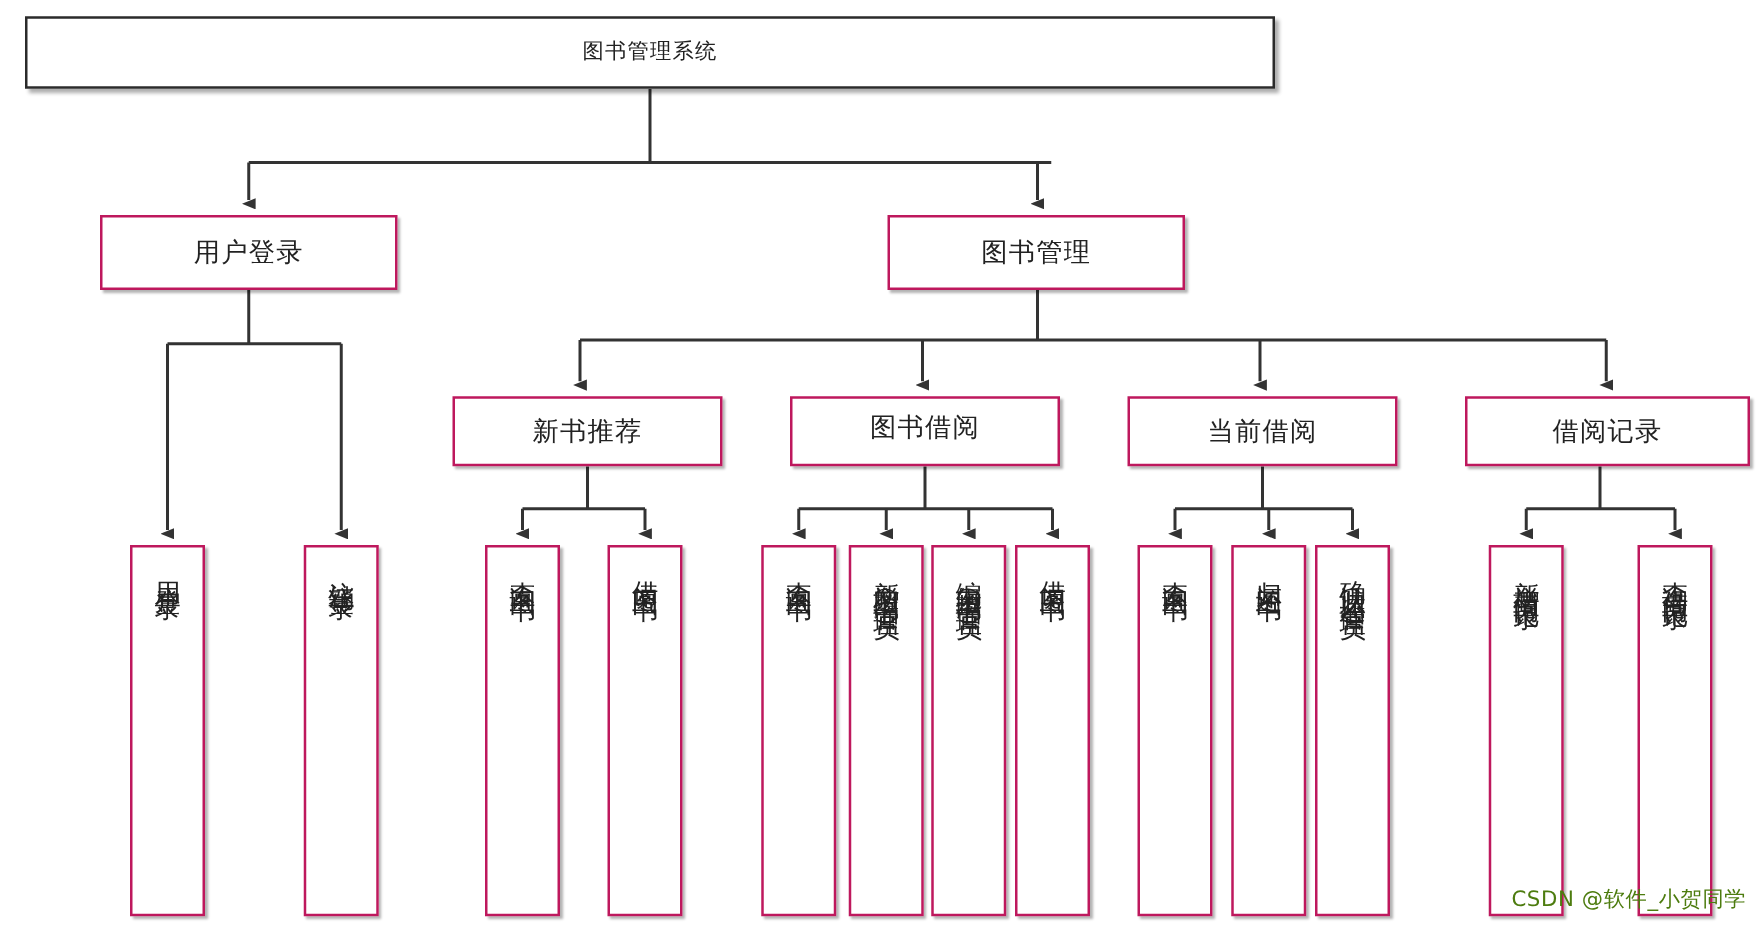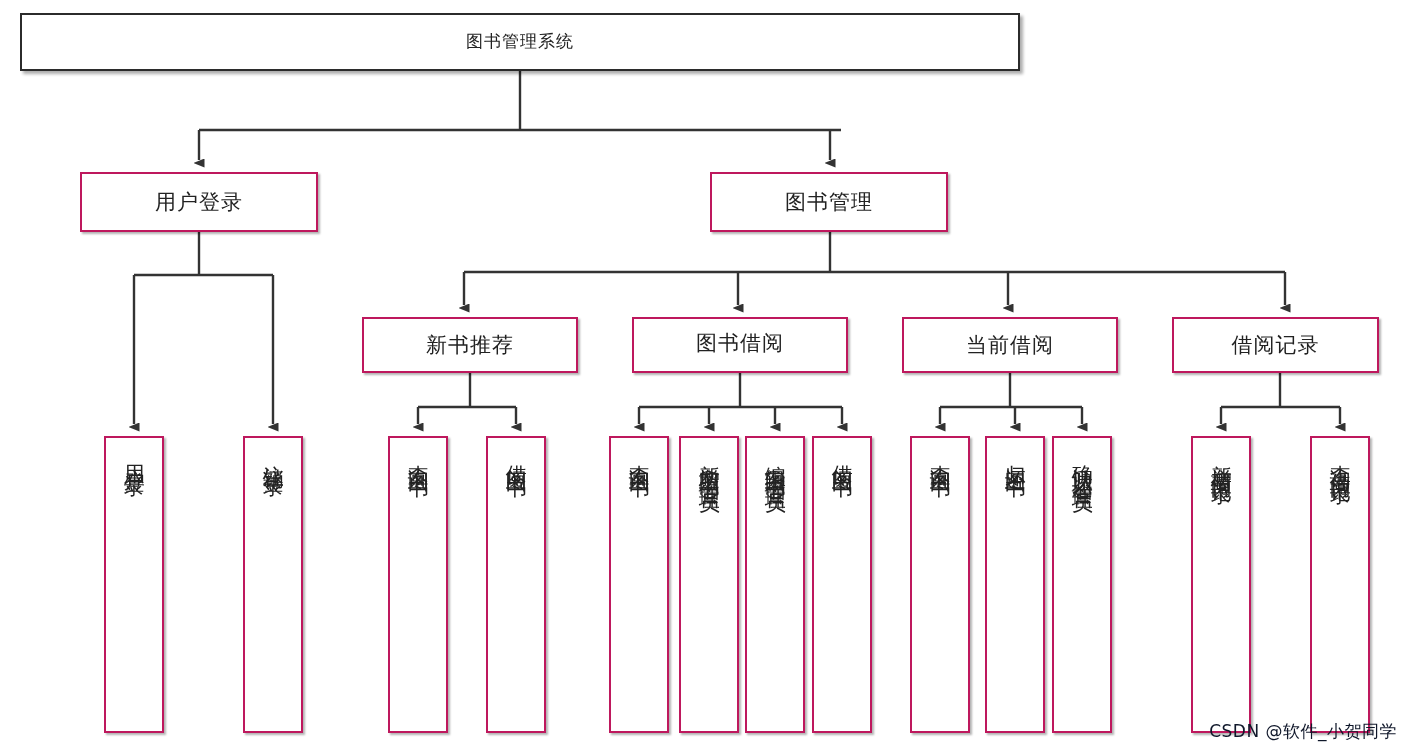--- a/index.html
+++ b/index.html
@@ -55,23 +55,23 @@
     text-orientation:upright;
     font-size:21px;
     line-height:1.25;
     letter-spacing:4px;
     white-space:nowrap;
     color:#222222;
   }
   .watermark{
     position:absolute;
     right:8px;
-    bottom:4px;
+    bottom:16px;
     font-size:17px;
-    color:#0f172a;
+    color:#4d7c0f;
     letter-spacing:0.5px;
     z-index:5;
     white-space:nowrap;
     font-family:"DejaVu Sans","Liberation Sans",sans-serif;
   }
 </style>
 </head>
 <body>
 
 <div id="diagram">
@@ -139,21 +139,21 @@
 
   <div class="node branch" style="left:710px;top:172px;width:238px;height:60px;">
     <span class="node-label">图书管理</span>
   </div>
   <div class="node branch" style="left:632px;top:317px;width:216px;height:56px;font-family:Liberation Mono, monospace;">
     <span class="node-label">图书借阅</span>
   </div>
   <div class="node branch" style="left:902px;top:317px;width:216px;height:56px;">
     <span class="node-label">当前借阅</span>
   </div>
-  <div class="node branch" style="left:1172px;top:317px;width:207px;height:56px;">
+  <div class="node branch" style="left:1172px;top:317px;width:228px;height:56px;">
     <span class="node-label">借阅记录</span>
   </div>
 
   <div class="node leaf" style="left:104px;top:436px;width:60px;height:297px;">
     <span class="node-label">用户登录</span>
   </div>
   <div class="node leaf" style="left:243px;top:436px;width:60px;height:297px;">
     <span class="node-label">注销登录</span>
   </div>
 

